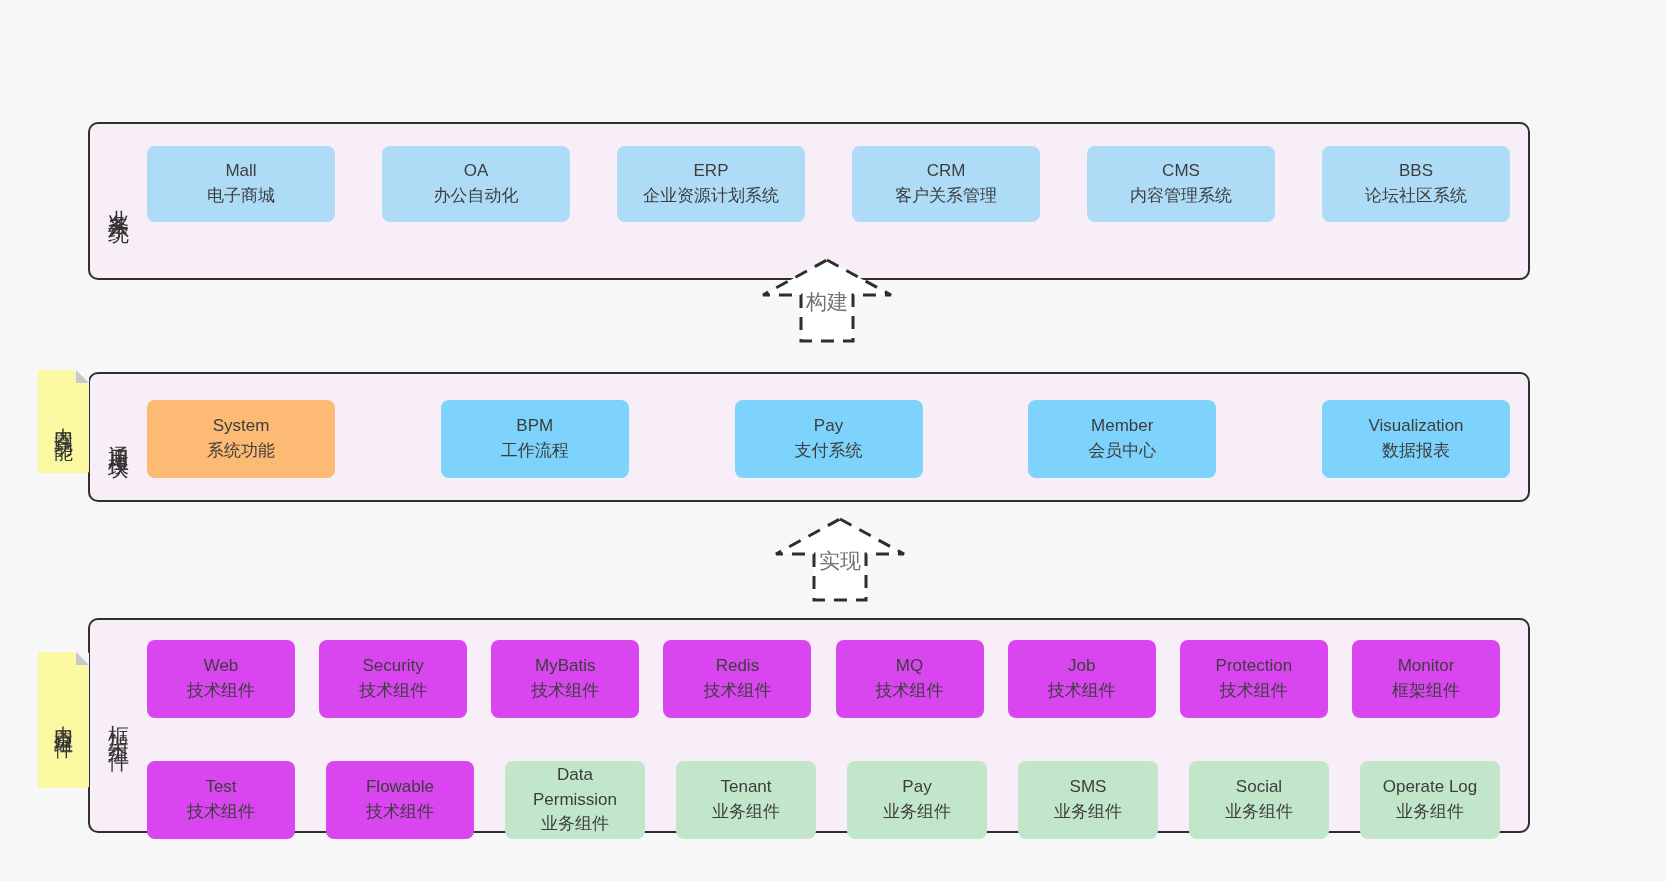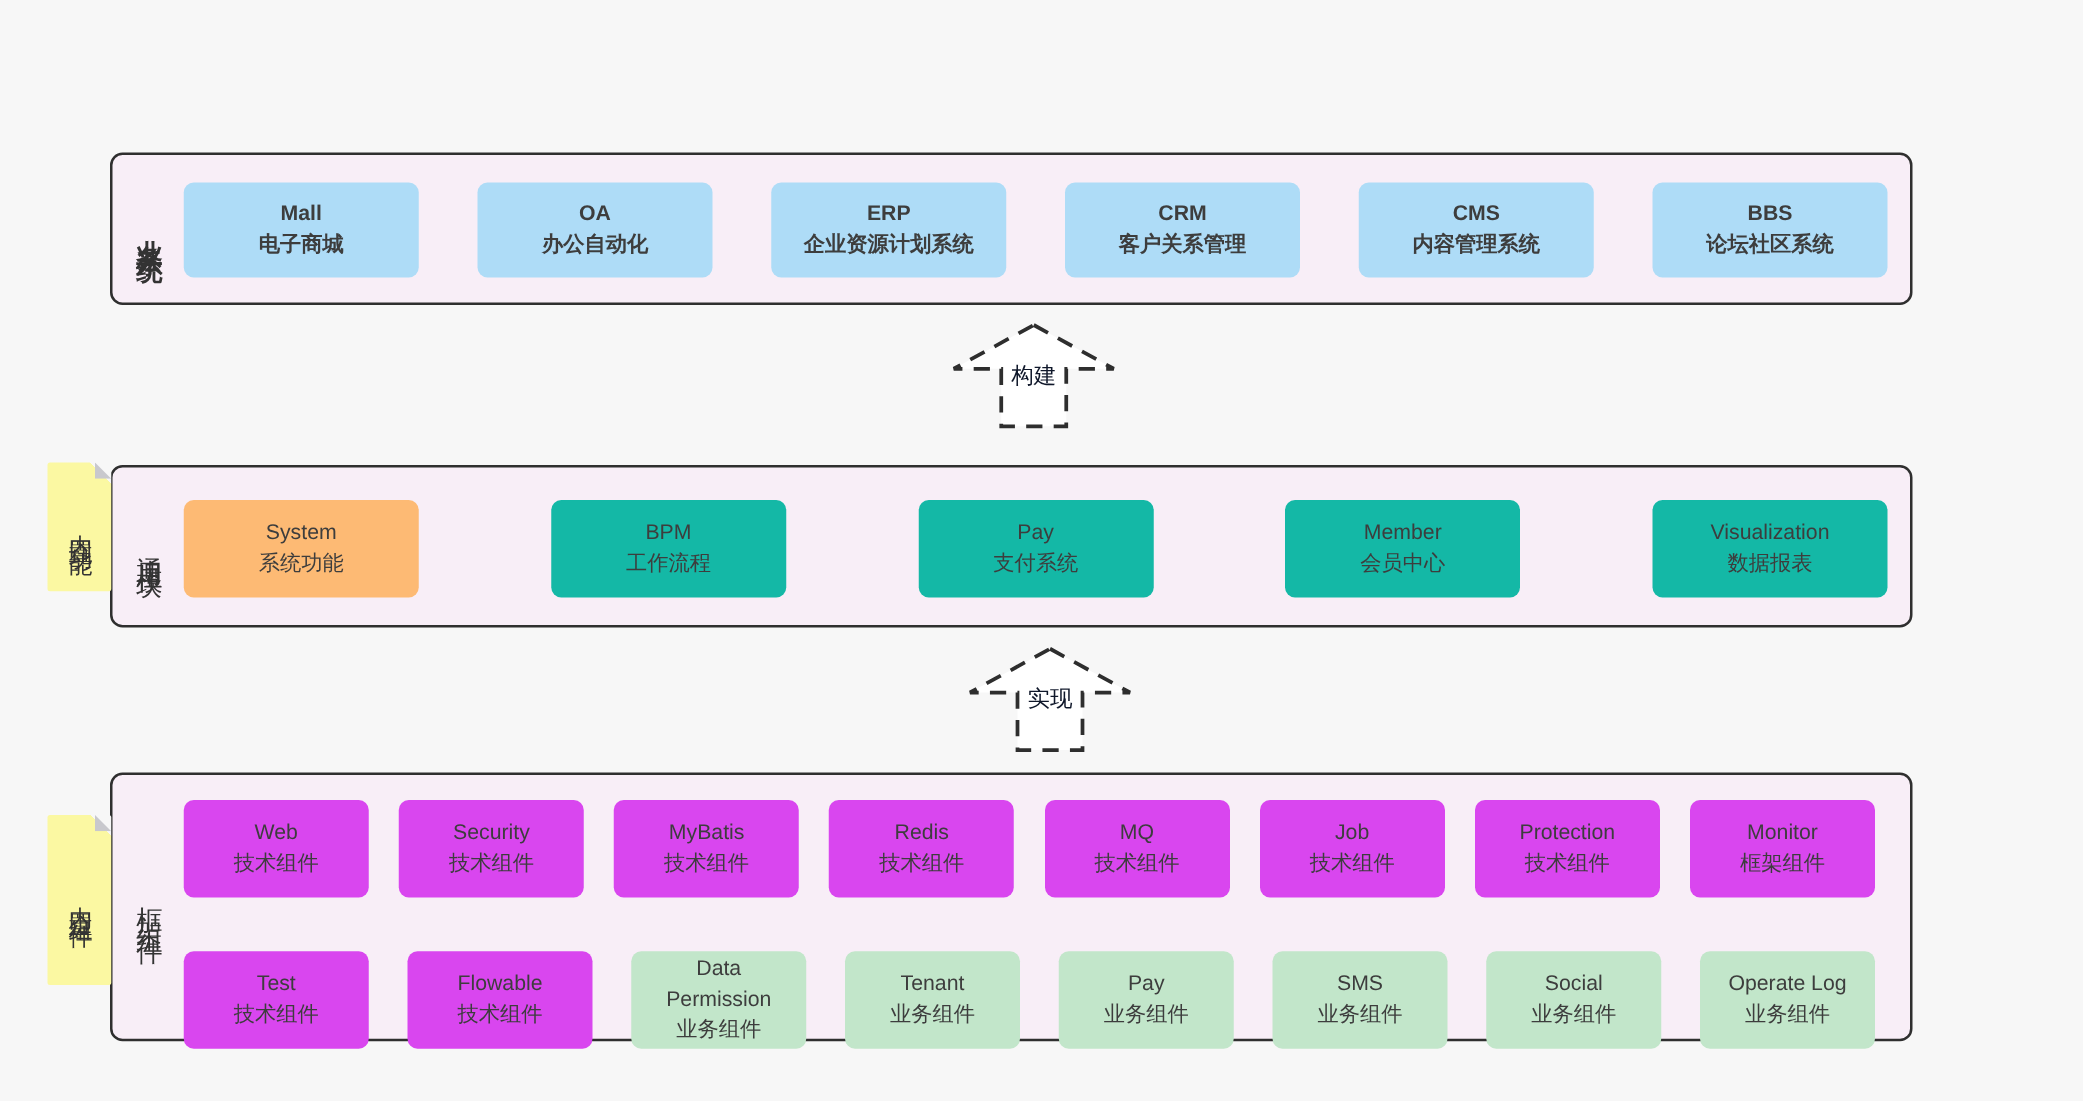--- a/index.html
+++ b/index.html
@@ -25,48 +25,48 @@
     position:absolute;left:57px;display:flex;justify-content:space-between;
   }
   .box{
     display:flex;flex-direction:column;align-items:center;justify-content:center;
     text-align:center;white-space:pre-line;
     border-radius:8px;font-size:17px;line-height:1.45;color:#3d3d3d;
     box-sizing:border-box;padding:2px 4px;
   }
   .box.blue{background:#aedcf7;width:188px;height:76px;}
   .box.red{background:#fdba74;width:188px;height:78px;}
-  .box.pink{background:#14b8a6;width:188px;height:78px;}
+  .box.pink{background:#7dd3fc;width:188px;height:78px;}
   .box.green{background:#d946ef;width:148px;height:78px;}
   .box.light{background:#c2e6ca;width:140px;height:78px;}
   .sticky{
     position:absolute;left:38px;width:51px;z-index:5;
     background:linear-gradient(225deg,#f7f7f7 12px,#fbf8a2 0);
     display:flex;align-items:center;justify-content:center;
     border-radius:2px;
   }
   .sticky .fold{position:absolute;top:0;right:0;}
   .sticky .sticky-text{
     writing-mode:vertical-rl;text-orientation:upright;
     font-size:19px;color:#333;letter-spacing:5px;
   }
   .arrow{
     position:absolute;width:136px;height:88px;
   }
   .arrow svg{display:block;}
   .arrow-label{
     position:absolute;left:50%;top:32px;transform:translateX(-50%);
-    background:#ffffff;padding:0 3px;font-size:18px;color:#0f172a;
+    background:#ffffff;padding:0 3px;font-size:21px;color:#737373;
     white-space:nowrap;
   }
 </style>
 </head>
 <body>
 
-<div class="band" style="top:122px;height:122px;font-weight:bold;">
+<div class="band" style="top:122px;height:158px;">
   <div class="band-label">业务系统</div>
   <div class="box-row" style="top:22px;right:18px;">
     <div class="box blue">Mall
 电子商城</div>
     <div class="box blue">OA
 办公自动化</div>
     <div class="box blue">ERP
 企业资源计划系统</div>
     <div class="box blue">CRM
 客户关系管理</div>

